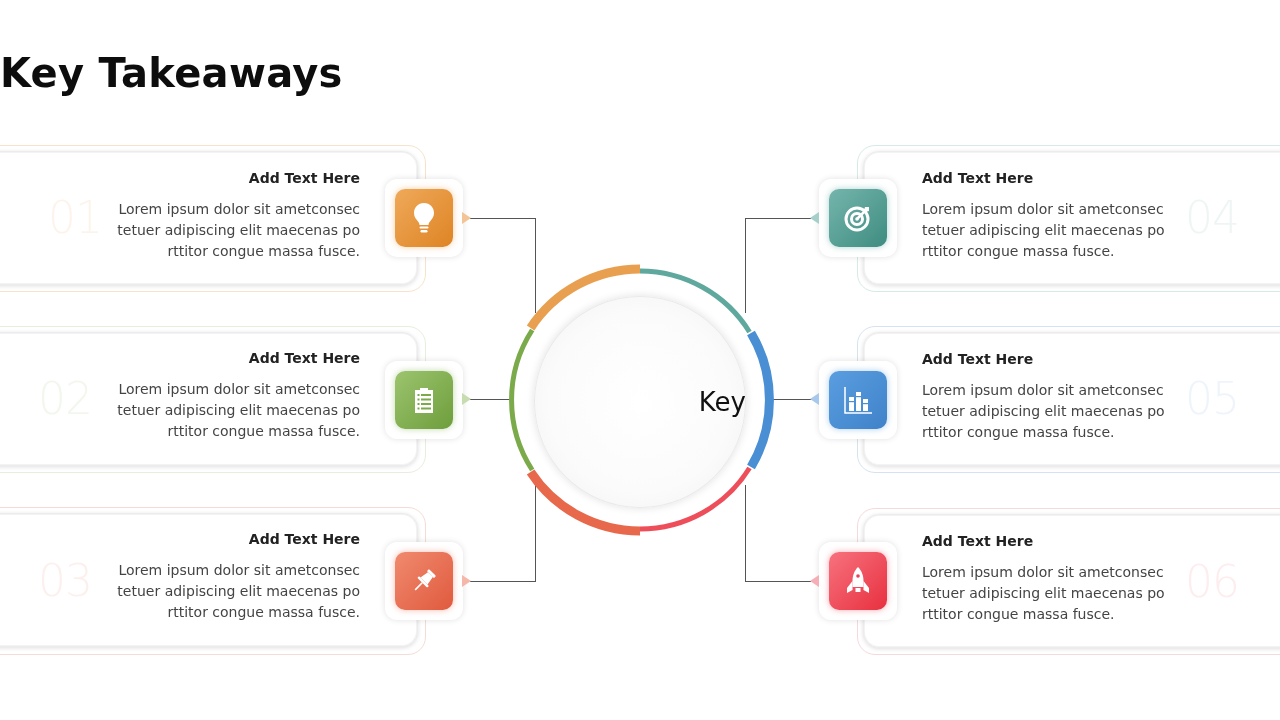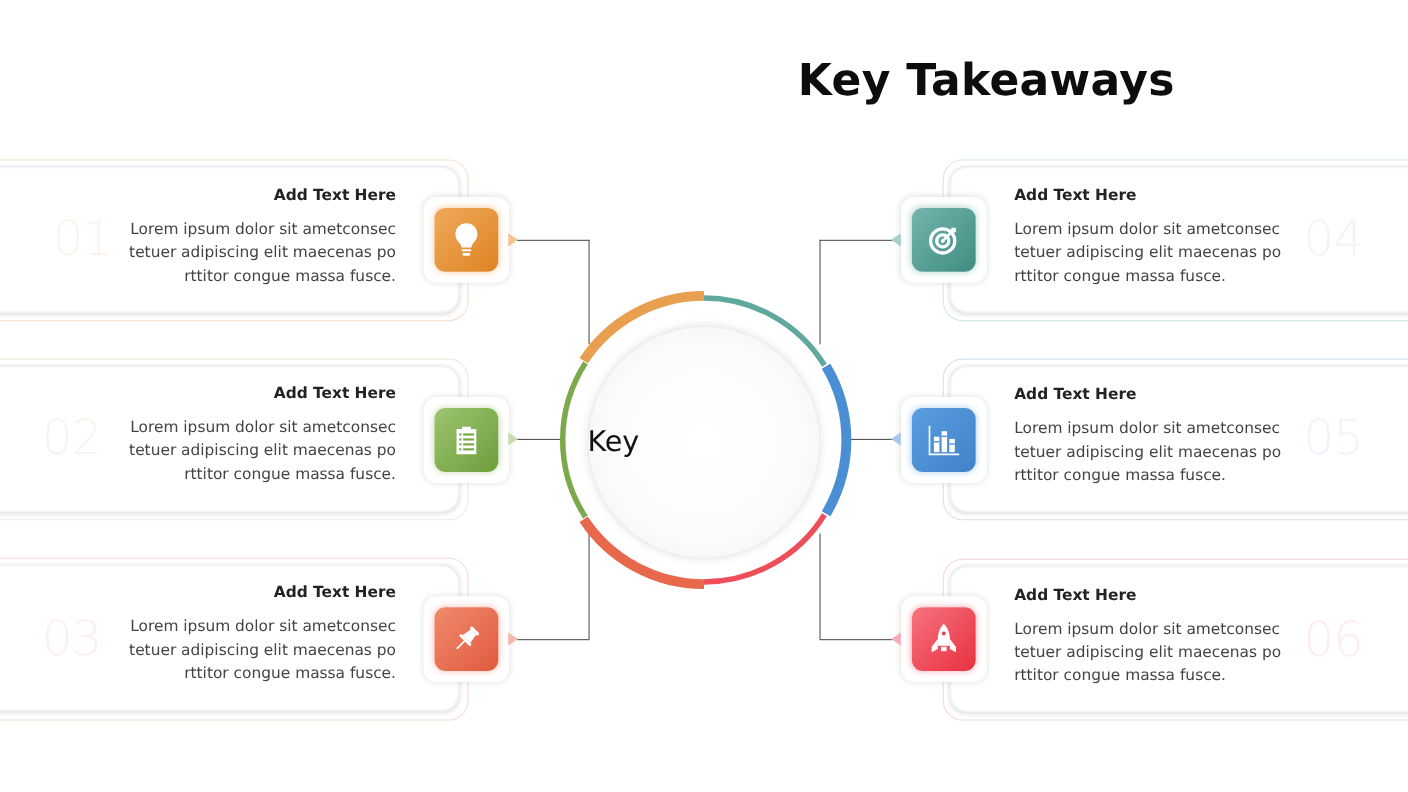--- a/index.html
+++ b/index.html
@@ -1,20 +1,20 @@
 <!DOCTYPE html>
 <html><head>
 <meta charset="utf-8">
 <style>
   * { margin: 0; padding: 0; box-sizing: border-box; }
   html, body { width: 1280px; height: 720px; background: #ffffff; overflow: hidden; }
   body { position: relative; font-family: "Liberation Sans", "DejaVu Sans", sans-serif; color: #222; }
 
   .title {
-    position: absolute; top: 50px; left: 0; width: 1068px; text-align: right;
+    position: absolute; top: 50px; left: 0; width: 1068px; text-align: left;
     font-family: "DejaVu Sans", "Liberation Sans", sans-serif;
     font-weight: bold; font-size: 40px; letter-spacing: 0.3px; color: #0d0d0d;
   }
 
   
   .frame {
     position: absolute; border-radius: 18px; border: 1.5px solid;
     background: #fff;
   }
   .card {
@@ -51,21 +51,21 @@
   .arrow.r { border-left: 9px solid; }
   .arrow.l { border-right: 9px solid; }
 
   .vline { position: absolute; width: 1px; background: #555; }
   .hline { position: absolute; height: 1px; background: #555; }
 
   .center-circle {
     position: absolute; left: 534px; top: 296px; width: 212px; height: 212px; border-radius: 50%;
     background: radial-gradient(circle at 50% 50%, #ffffff 0%, #fbfbfb 60%, #efefef 100%);
     box-shadow: 0 0 8px rgba(0,0,0,0.12), inset 0 0 0 1px #eaeaea;
-    display: flex; flex-direction: column; align-items: flex-start; justify-content: center;
+    display: flex; flex-direction: column; align-items: flex-end; justify-content: center;
   }
   .center-text {
     font-family: "DejaVu Sans", sans-serif; font-size: 26px; line-height: 32px; color: #111;
     text-align: center;
   }
   svg.ring { position: absolute; left: 500px; top: 260px; }
 </style>
 </head>
 <body>
 

